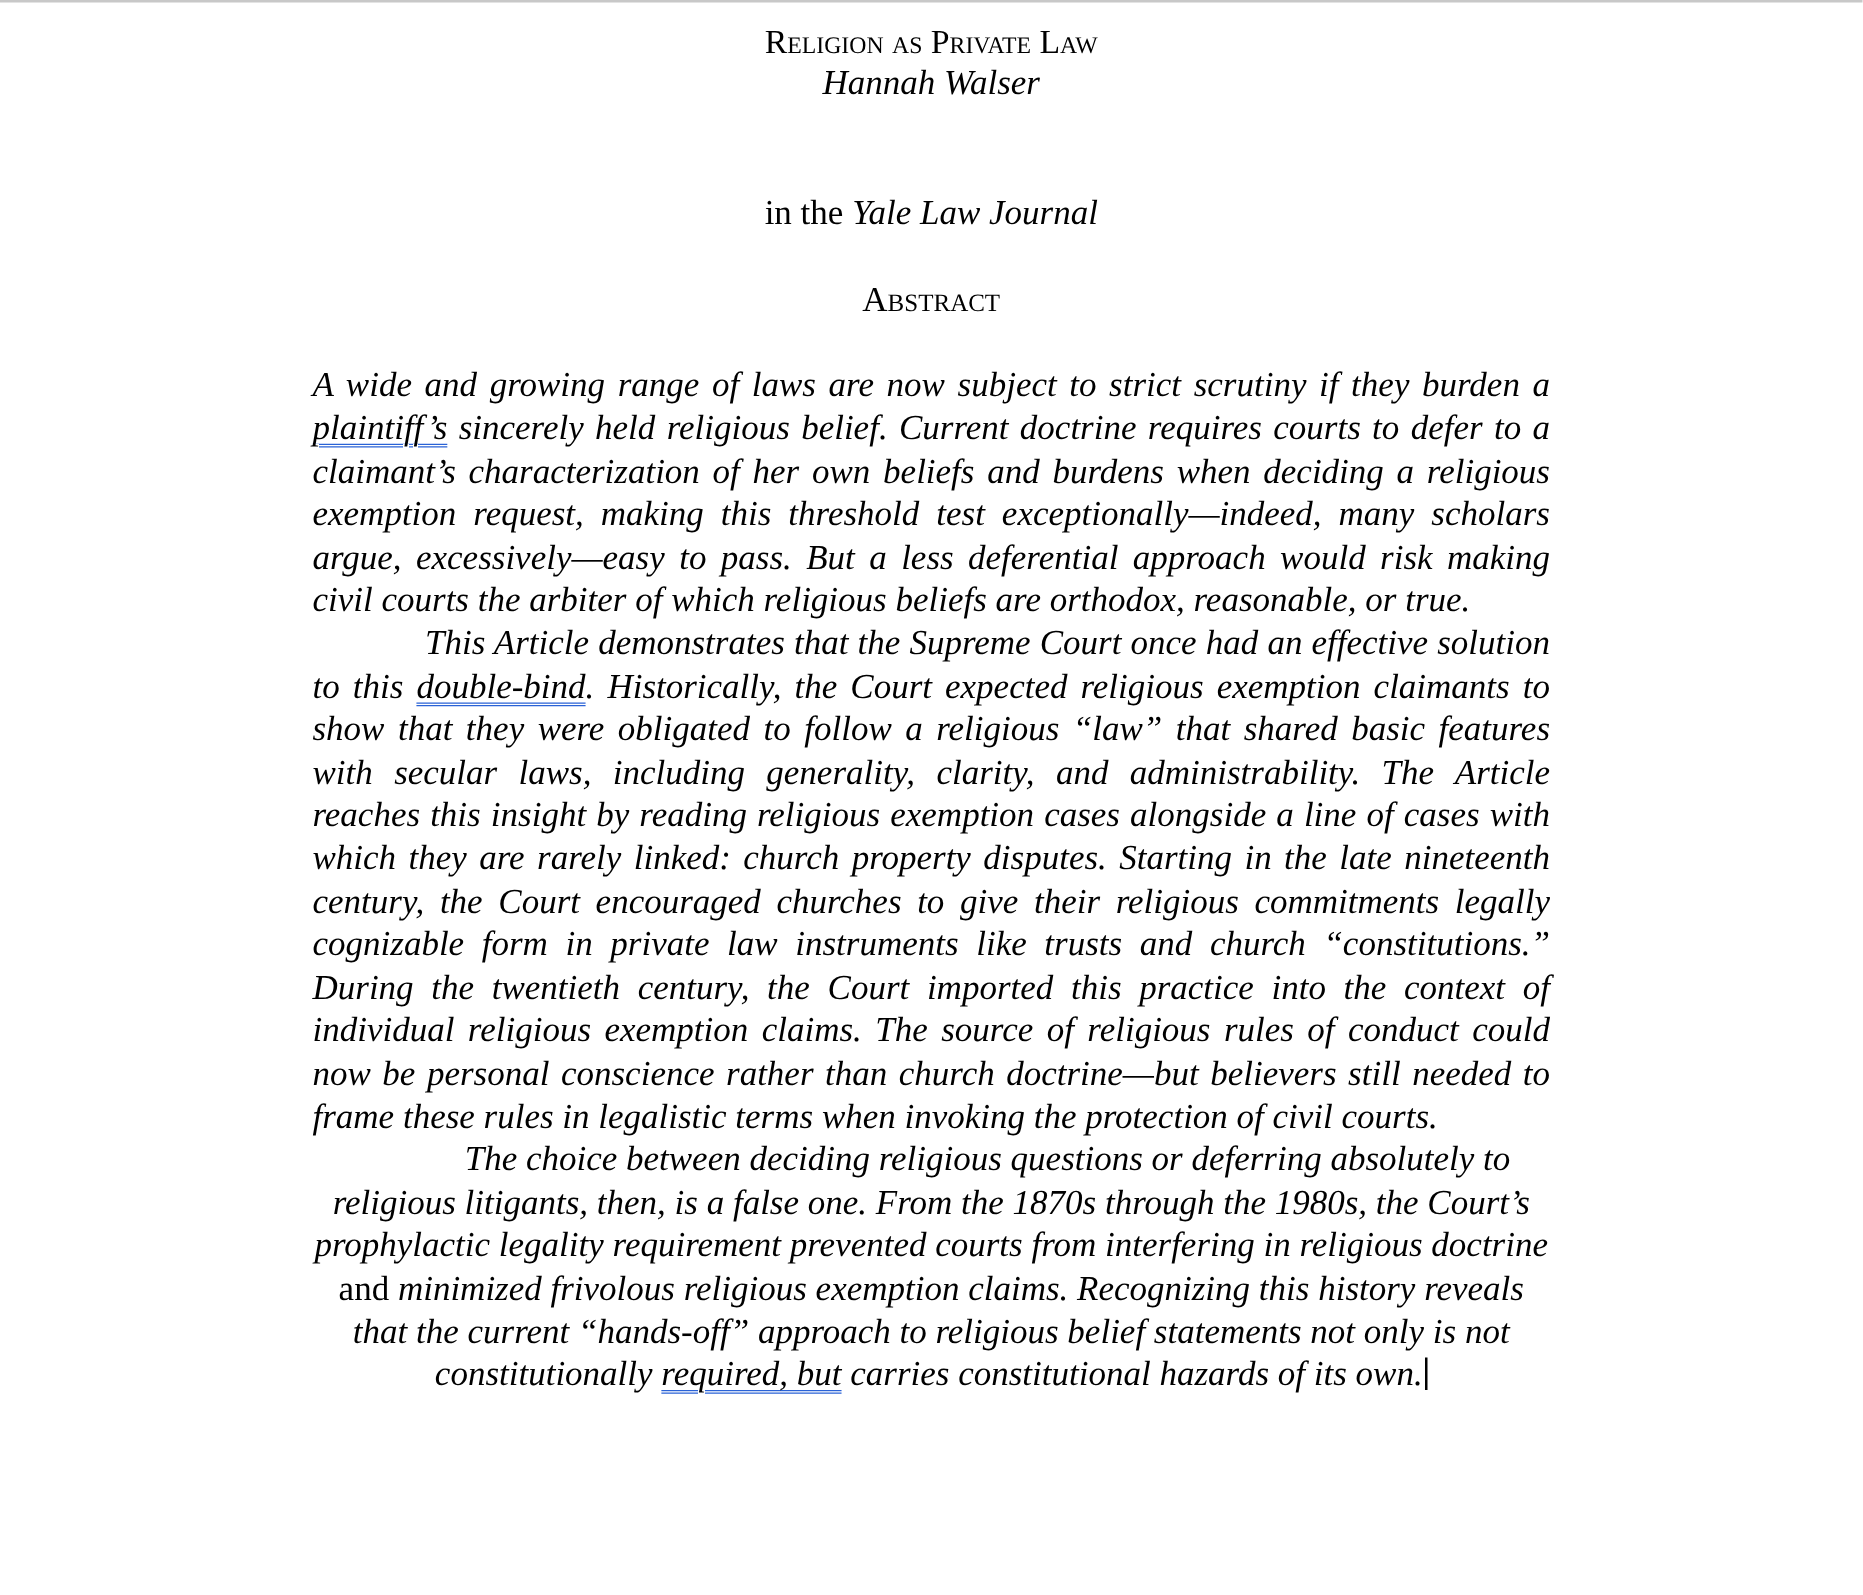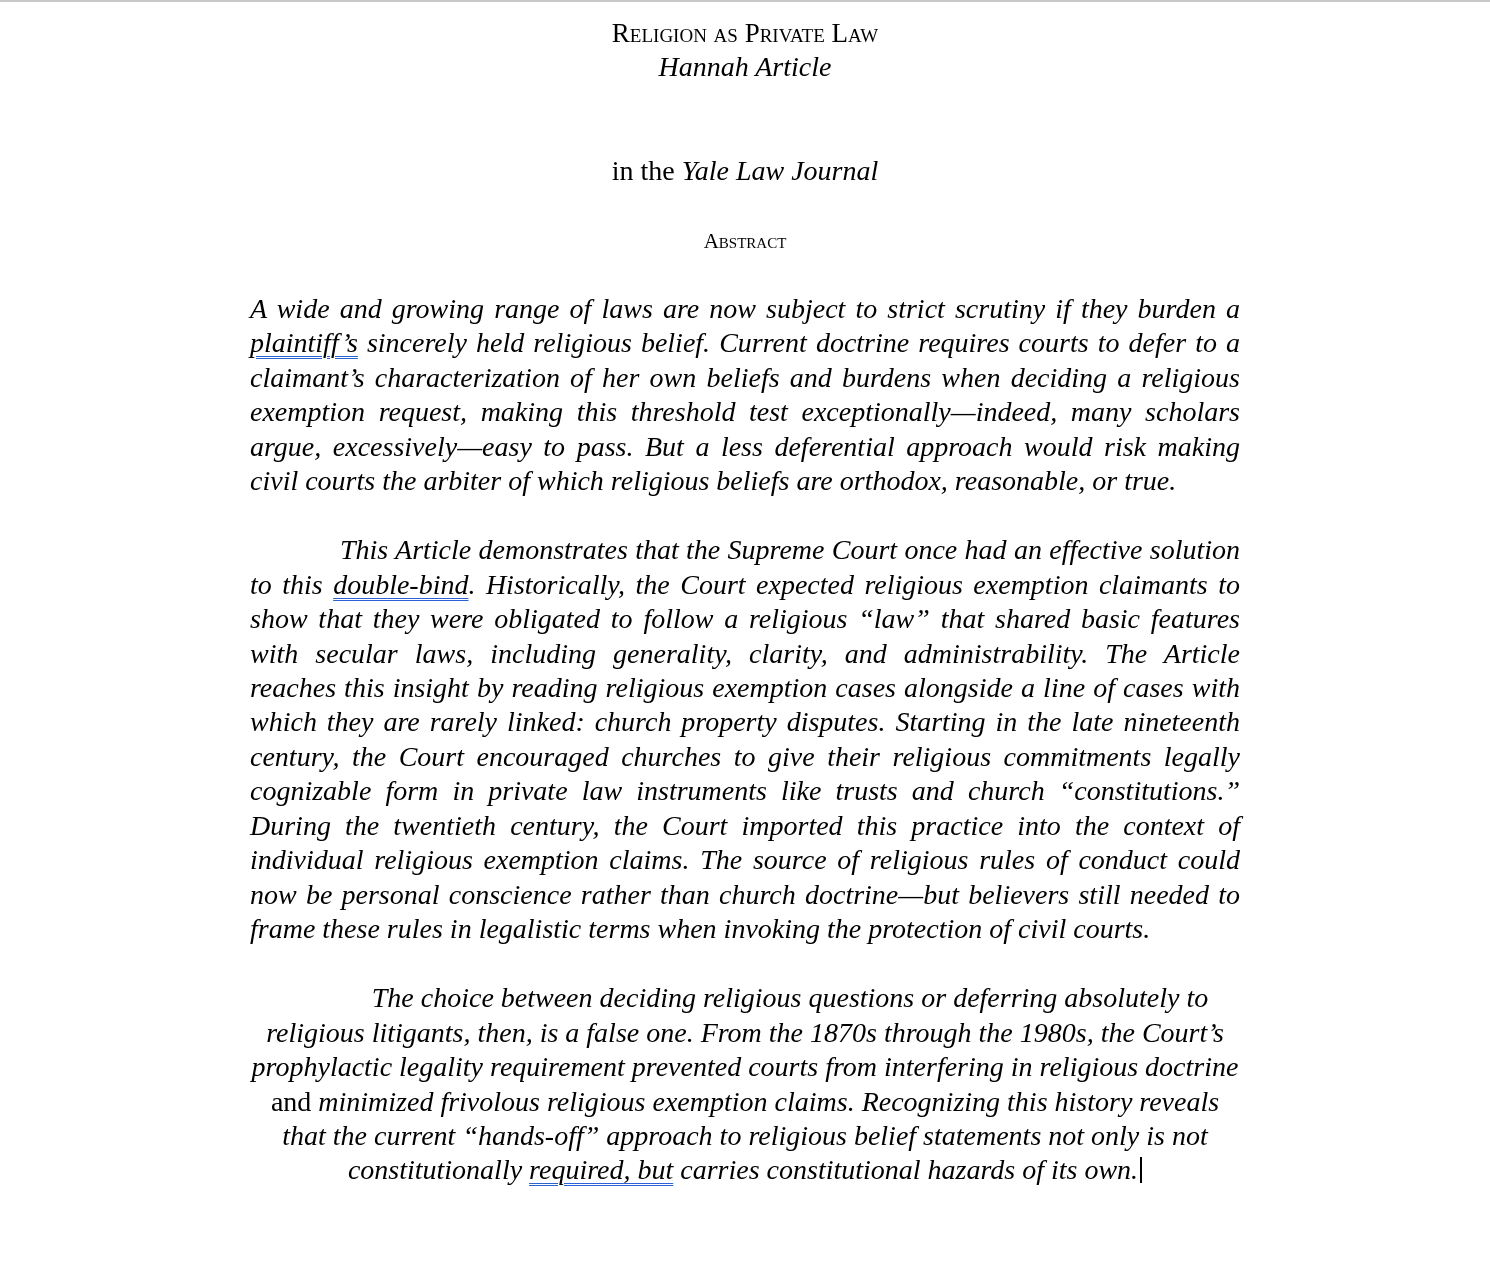--- a/index.html
+++ b/index.html
@@ -24,49 +24,49 @@
       letter-spacing: 0;
     }
     .author {
       font-size: 28px; line-height: 34px; margin: 0; font-style: italic;
     }
     .pub {
       font-size: 28px; line-height: 34px; margin: 36px -30px 0 -30px;
     }
     .pub .it { font-style: italic; text-align: center; }
     .abstract-heading {
-      font-size: 21px; line-height: 34px; margin: 36px 0 0 0;
+      font-size: 28px; line-height: 34px; margin: 36px 0 0 0;
       font-variant: small-caps;
     }
     .body {
       margin-top: 34px;
       font-size: 28px; line-height: 34.4px; font-style: italic;
     }
     .para { margin: 0; text-align: justify; }
-    .para.indent { text-indent: 90px; margin-top: 35px; }
+    .para.indent { text-indent: 90px; }
     .para.ragged { text-align: center; }
     .grammar {
       text-decoration: underline double #2a62d6;
       text-decoration-thickness: 1px;
       text-underline-offset: 4px;
     }
     .roman { font-style: normal; }
     .cursor {
       display: inline-block; width: 2px; height: 26px; background: #000;
       vertical-align: -4px; margin-left: 2px;
     }
   </style>
 </head>
 <body>
 
 <div class="top-border"></div>
 
 <div class="page">
   <p class="title center">Religion as Private Law</p>
-  <p class="author center">Hannah Article</p>
+  <p class="author center">Hannah Walser</p>
   <p class="pub center">
     <br>
     <span>in the </span><span class="it">Yale Law Journal</span>
   </p>
   <p class="abstract-heading center">Abstract</p>
 
   <div class="body">
     <p class="para">
       <span>A wide and growing range of laws are now subject to strict scrutiny if they burden a </span><span class="grammar">plaintiff’s</span><span> sincerely held religious belief. Current doctrine requires courts to defer to a claimant’s characterization of her own beliefs and burdens when deciding a religious exemption request, making this threshold test exceptionally—indeed, many scholars argue, excessively—easy to pass. But a less deferential approach would risk making civil courts the arbiter of which religious beliefs are orthodox, reasonable, or true.</span>
     </p>

